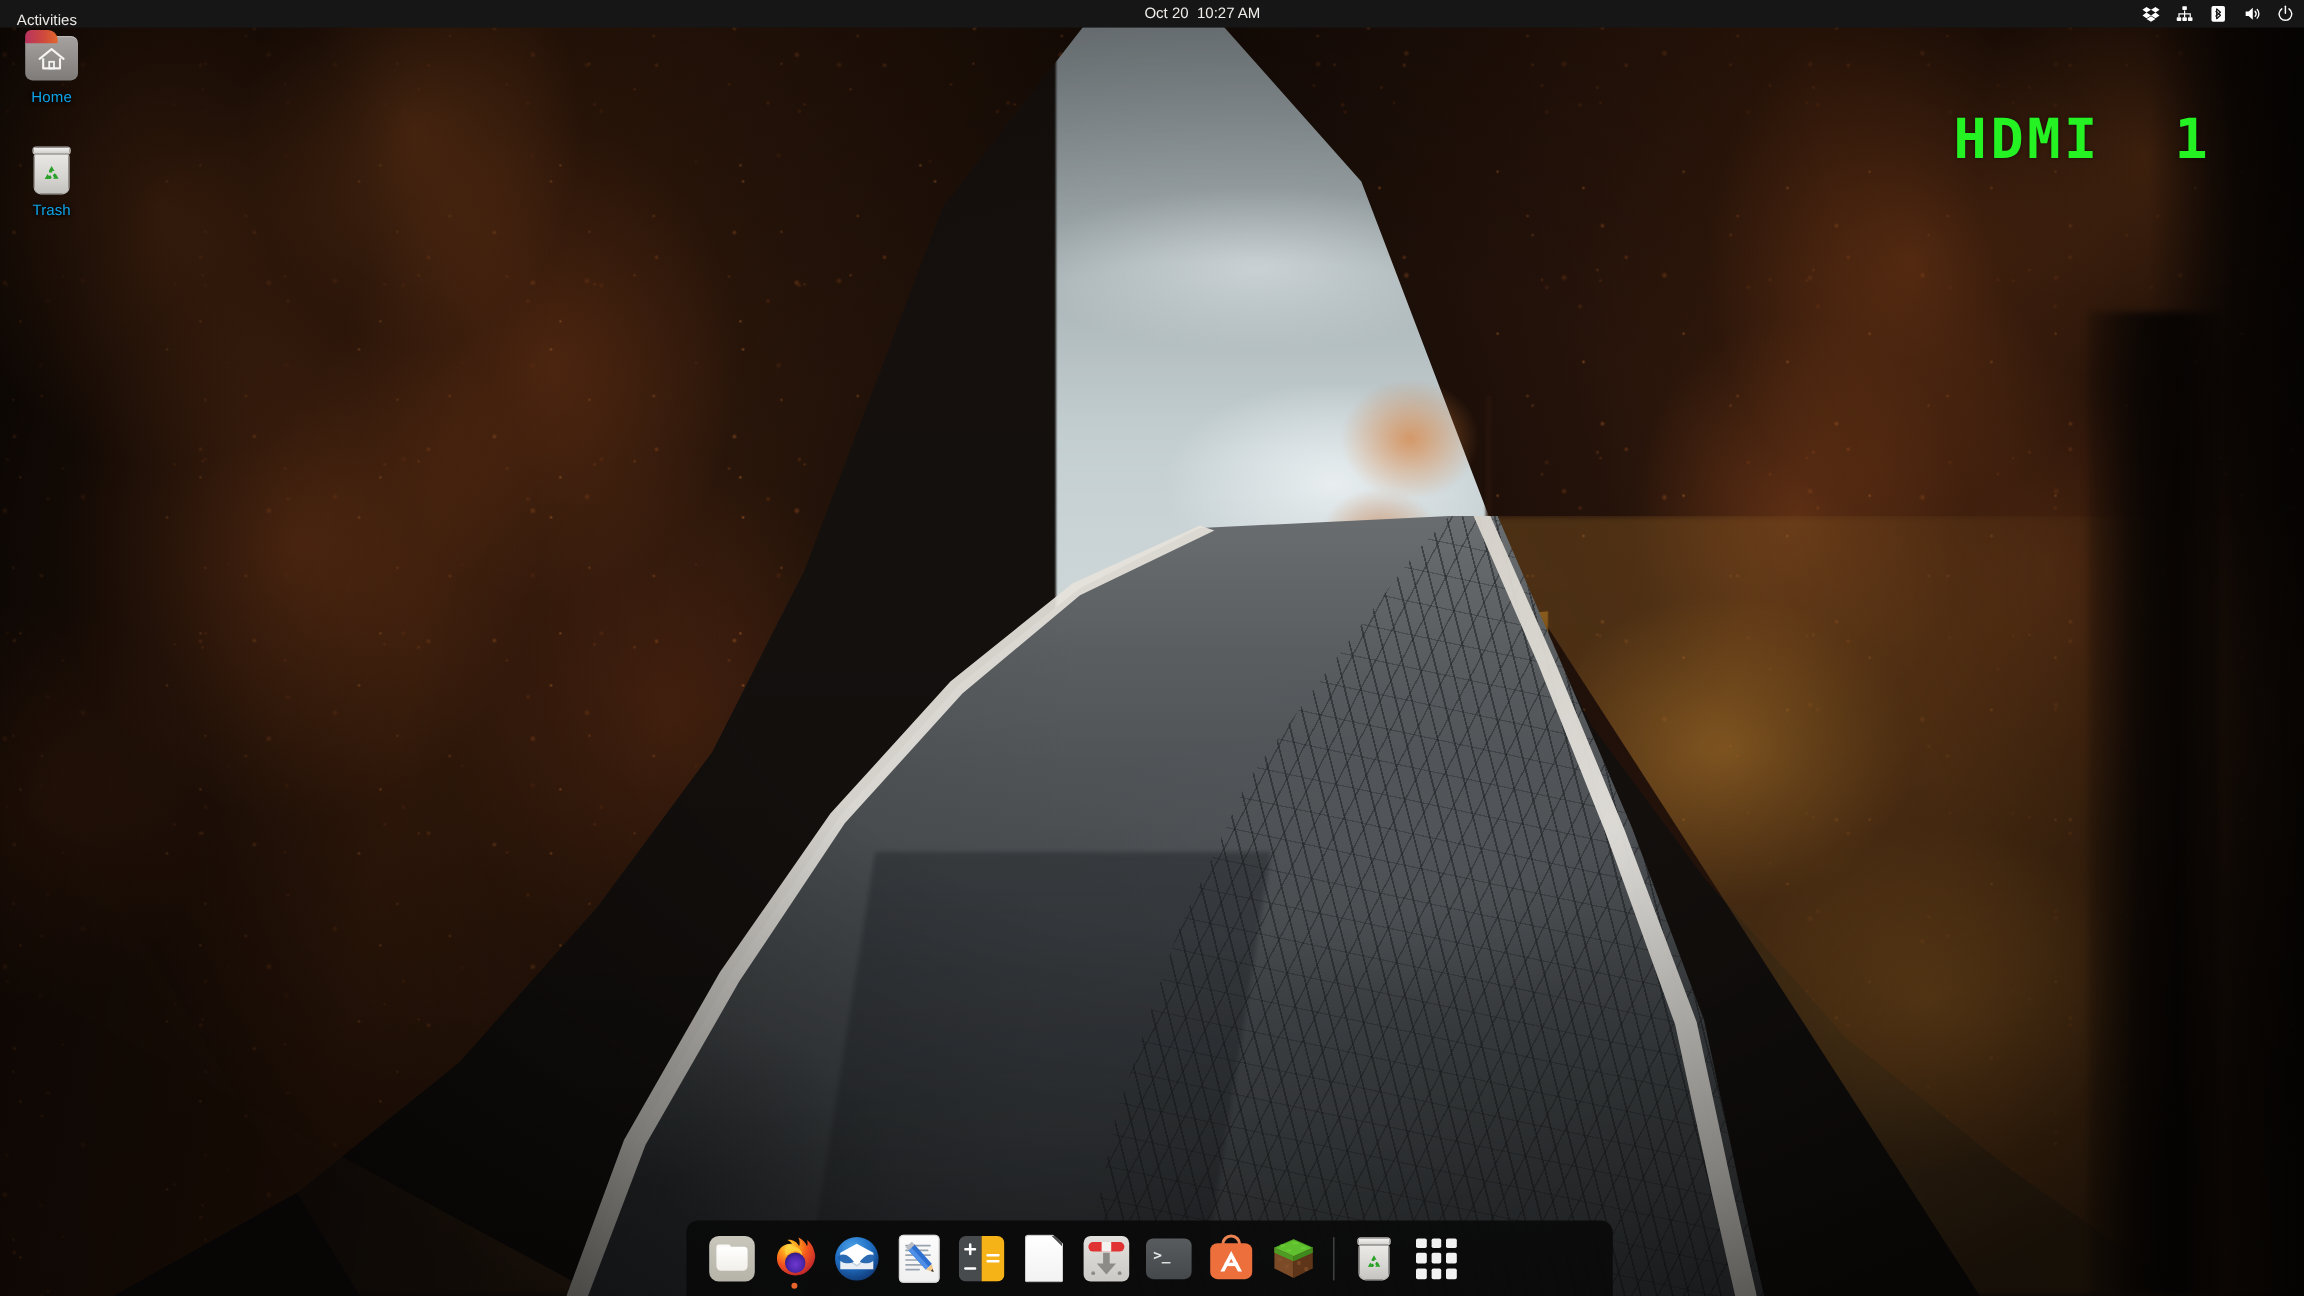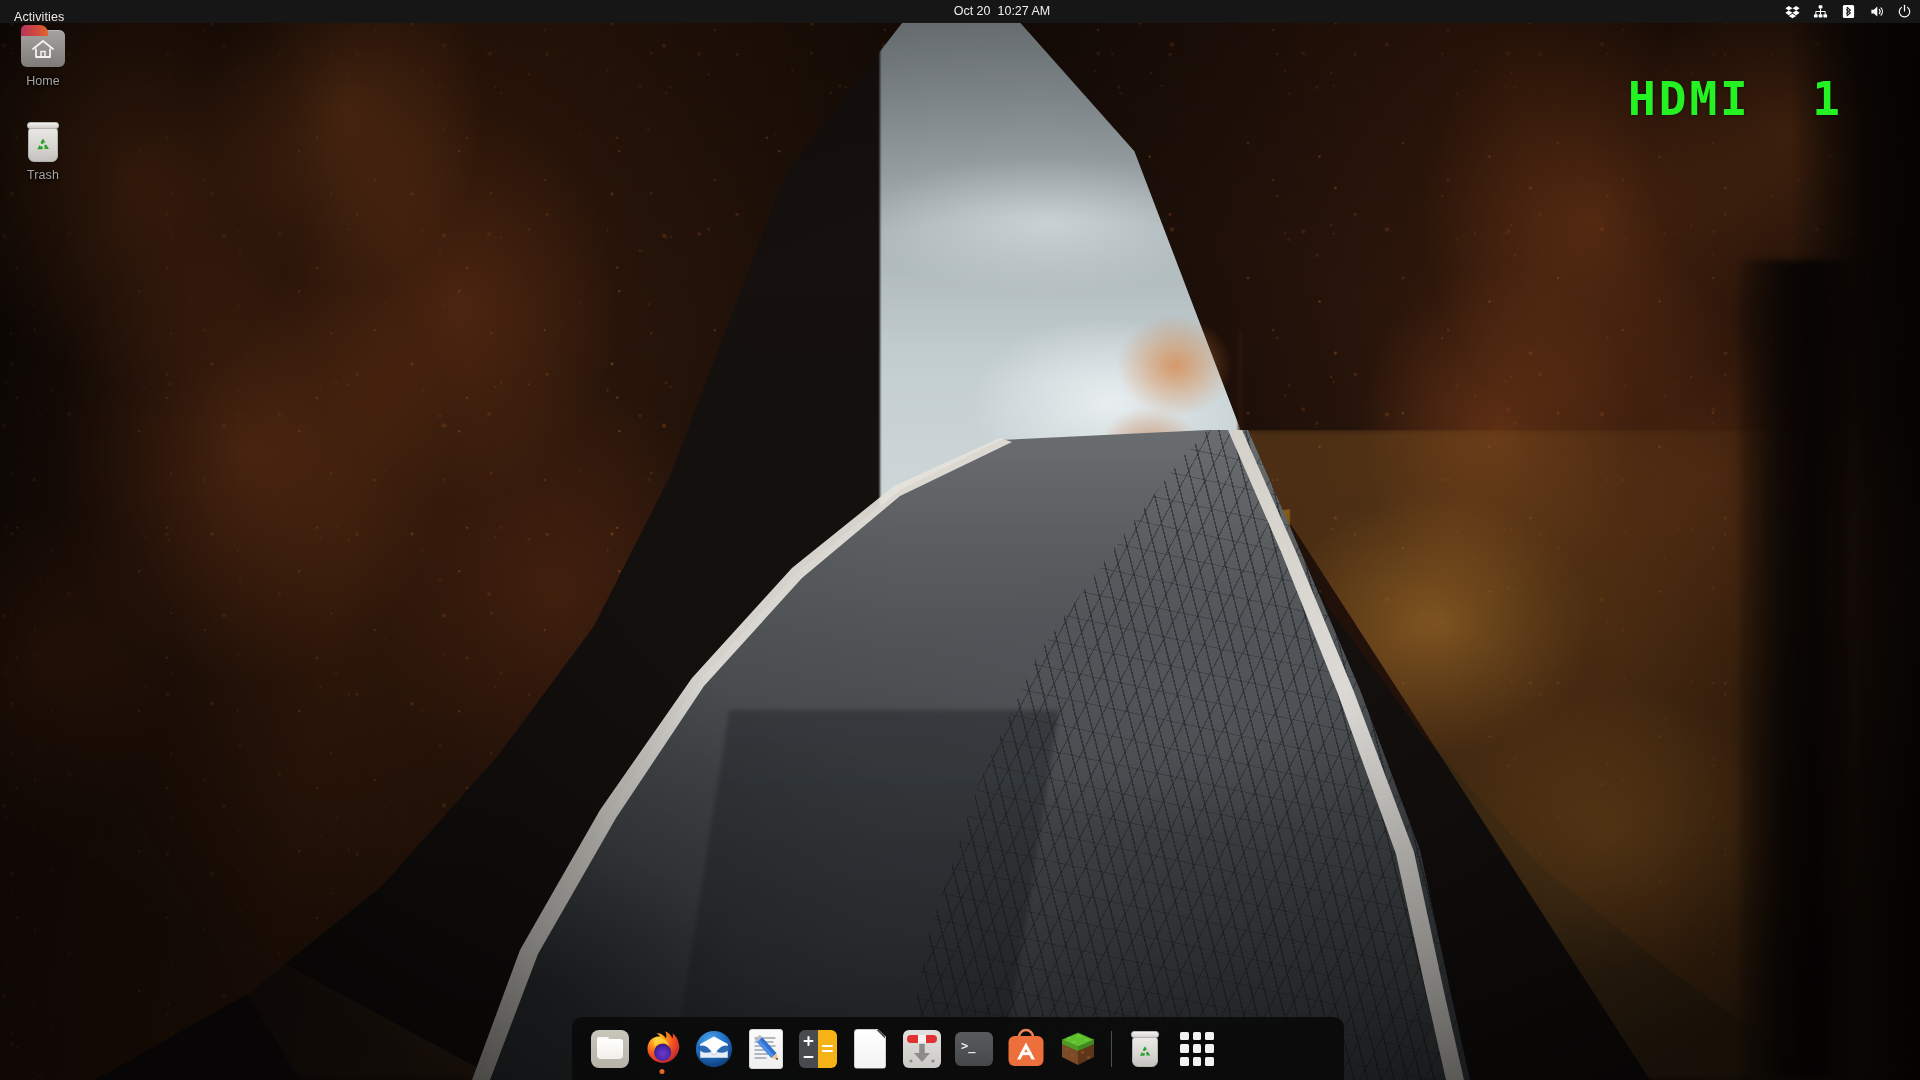--- a/index.html
+++ b/index.html
@@ -263,21 +263,21 @@
   }
   #tray .tray-icon { width:15px; height:15px; display:block; cursor:pointer; }
   #tray svg { display:block; }
 
   
   .desk-icon {
     position:absolute; width:82px; text-align:center; cursor:pointer; z-index:20;
   }
   .desk-icon .glyph { width:46px; height:46px; margin:0 auto 4px; position:relative; }
   .desk-icon .cap {
-    color:#a3a3a3; font-size:12.5px; line-height:14px;
+    color:#0ea5e9; font-size:12.5px; line-height:14px;
     text-shadow:0 1px 2px rgba(0,0,0,.95), 0 0 4px rgba(0,0,0,.8);
     letter-spacing:.1px;
   }
 
   
   .ic-home-body {
     position:absolute; left:1px; top:6px; width:44px; height:37px;
     border-radius:6px;
     background:linear-gradient(180deg,#a5a2a0 0%, #908d8b 55%, #7e7b79 100%);
     box-shadow:inset 0 1px 0 rgba(255,255,255,.25);
@@ -475,21 +475,21 @@
       <div class="ic-trash-body"></div>
       <svg class="ic-trash-rec" width="18" height="18" viewBox="0 0 24 24">
         <path d="M12 3.2 L15.2 8.6 L12.6 8.6 L12.6 10.4 L9.2 10.4 L9.2 8.6 L8.8 8.6 Z" fill="#2aa22a"></path>
         <path d="M4.3 17.5 L7.5 12.1 L9 14.3 L10.6 13.3 L12.3 16.3 L10.7 17.3 L10.9 17.6 Z" fill="#2aa22a"></path>
         <path d="M19.8 17.4 L13.6 17.4 L14.9 15.2 L13.3 14.3 L15 11.3 L16.6 12.2 L16.8 11.9 Z" fill="#2aa22a"></path>
       </svg>
     </div>
     <div class="cap">Trash</div>
   </div>
 
-  <div id="osd" style="left:1628px; top:72px;">HDMI  1</div>
+  <div id="osd" style="left:1628px; top:89px;">HDMI  1</div>
 
 </div>
 
 <div id="topbar">
   <div id="activities">Activities</div>
 
   <div id="clock">Oct 20  10:27 AM</div>
 
   <div id="tray">
     <span class="tray-icon">

